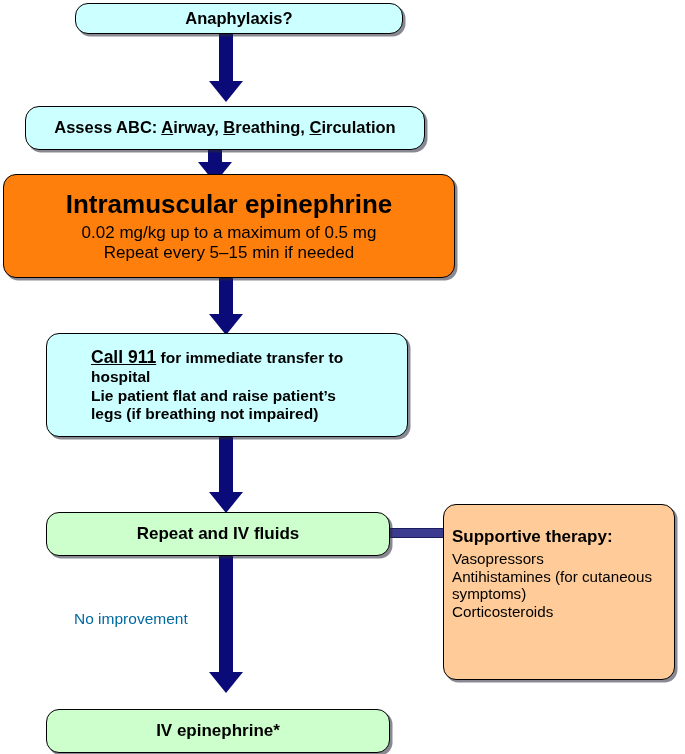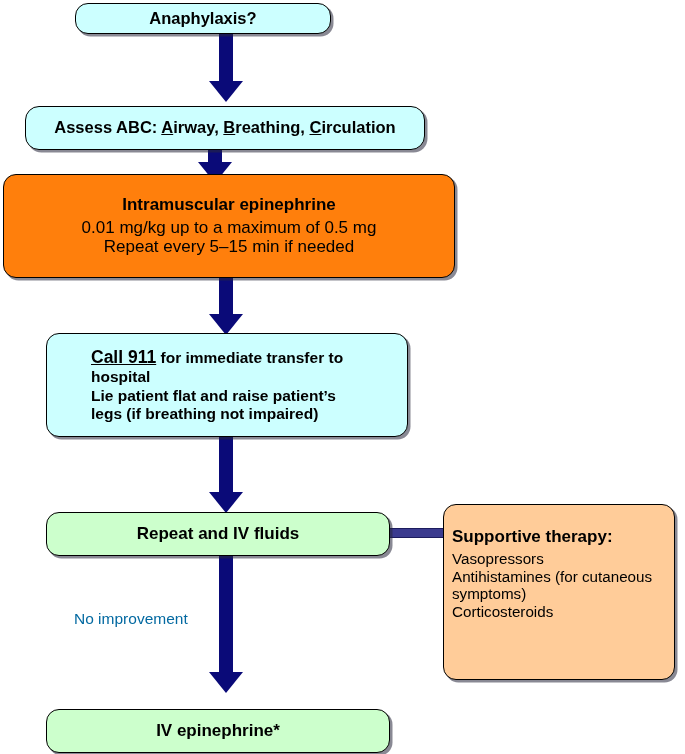--- a/index.html
+++ b/index.html
@@ -94,31 +94,31 @@
   <div class="head" style="left:209px; top:314px;"></div>
 
   <div class="shaft" style="left:219px; top:436px; width:14px; height:62px;"></div>
   <div class="head" style="left:209px; top:492px;"></div>
 
   <div class="shaft" style="left:219px; top:512px; width:14px; height:166px;"></div>
   <div class="head" style="left:209px; top:672px;"></div>
 
   <div class="hbar" style="left:388px; top:528px; width:62px; height:8px;"></div>
 
-  <div class="node fill-cyan ctr" style="left:75px; top:3px; width:256px; height:31px; font-size:16.5px;">
+  <div class="node fill-cyan ctr" style="left:75px; top:3px; width:328px; height:31px; font-size:16.5px;">
     <span class="ln b">Anaphylaxis?</span>
   </div>
 
   <div class="node fill-cyan ctr" style="left:25px; top:106px; width:400px; height:44px; font-size:16.5px;border-radius:14px;">
     <span class="ln b"><span>Assess ABC: </span><span class="u">A</span><span>irway, </span><span class="u">B</span><span>reathing, </span><span class="u">C</span><span>irculation</span></span>
   </div>
 
   <div class="node fill-orange ctr" style="left:3px; top:174px; width:452px; height:104px; font-size:17px; padding:0 10px;">
-    <span class="ln b" style="font-size:17px; margin-bottom:3px;">Intramuscular epinephrine</span>
-    <span class="ln">0.01 mg/kg up to a maximum of 0.5 mg</span>
+    <span class="ln b" style="font-size:26px; margin-bottom:3px;">Intramuscular epinephrine</span>
+    <span class="ln">0.02 mg/kg up to a maximum of 0.5 mg</span>
     <span class="ln">Repeat every 5–15 min if needed</span>
   </div>
 
   <div class="node fill-cyan lft" style="left:46px; top:333px; width:362px; height:104px; font-size:15.5px; padding:0 42px 0 44px;">
     <span class="ln b" style="margin-bottom:1px;"><span class="u" style="font-size:17.5px;">Call 911</span><span> for immediate transfer to hospital</span></span>
     <span class="ln b">Lie patient flat and raise patient’s legs (if breathing not impaired)</span>
   </div>
 
   <div class="node fill-green ctr" style="left:46px; top:512px; width:344px; height:44px; font-size:17px;">
     <span class="ln b">Repeat and IV fluids</span>

